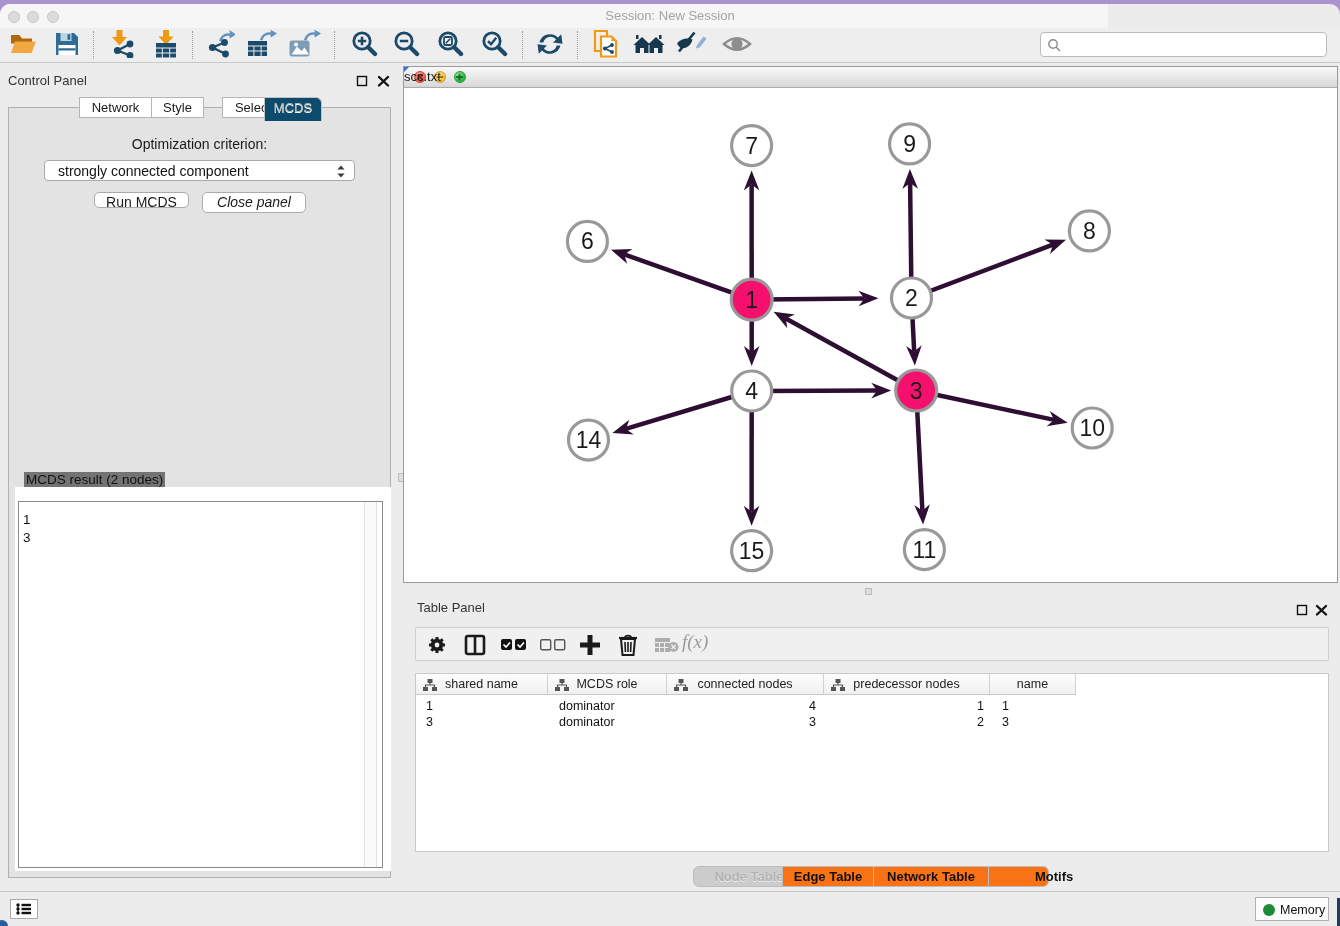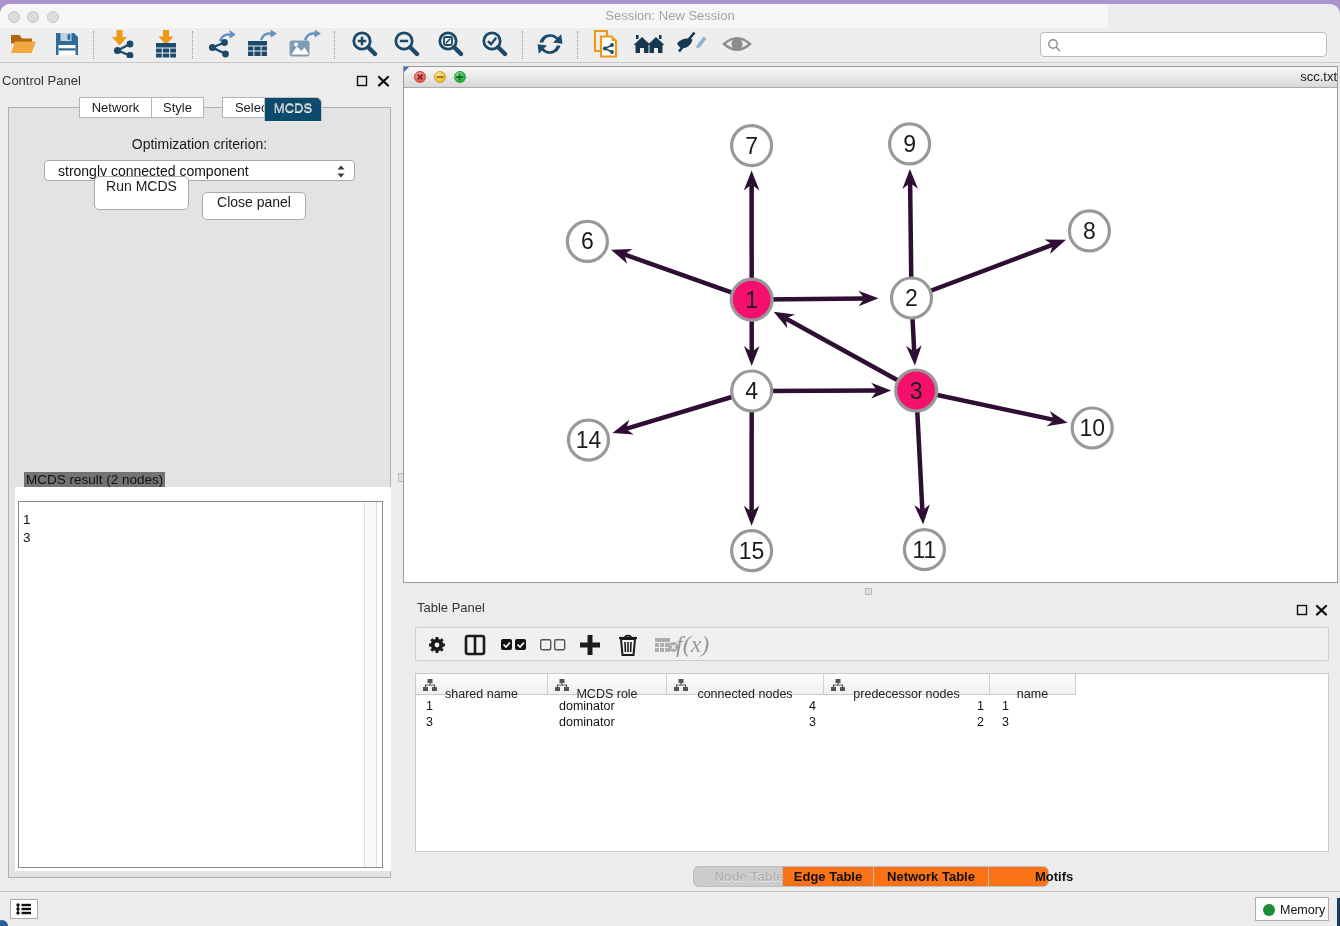--- a/index.html
+++ b/index.html
@@ -35,21 +35,21 @@
  background:linear-gradient(#f8f8f8,#d8d8d8);border-bottom:1px solid #ababab;}
 .tl2{position:absolute;top:4px;width:12px;height:12px;border-radius:50%;box-sizing:border-box;}
 
 #tblbar{position:absolute;left:415px;top:623px;width:914px;height:34px;
  background:#f0f0f0;border:1px solid #cfcfcf;border-radius:2px;box-sizing:border-box;}
 #tblarea{position:absolute;left:415px;top:669px;width:914px;height:179px;
  background:#fff;border:1px solid #c9c9c9;box-sizing:border-box;}
 .hcell{position:absolute;top:0;height:21px;box-sizing:border-box;
  background:linear-gradient(#fdfdfd,#f0f0f0);border-right:1px solid #d0d0d0;
  border-bottom:1px solid #c9c9c9;font-size:12.5px;color:#222;}
-.hlabel{position:absolute;top:3px;left:0;width:100%;text-align:center;margin-top:10px;}
+.hlabel{position:absolute;top:3px;left:0;width:100%;text-align:center;}
 .rcell{position:absolute;font-size:12.5px;color:#111;height:16px;}
 .btab{position:absolute;top:862px;height:21px;background:#f97316;box-sizing:border-box;
  border:1px solid #bdbdbd;font-size:13px;font-weight:bold;color:#111;
  text-align:center;line-height:19px;}
 </style>
 </head>
 <body>
 <div id="win">
  <div id="titlebar">
   <div class="tl" style="left:8px;"></div>
@@ -200,61 +200,61 @@
   </svg>
   <div id="search">
    <svg style="position:absolute;left:5px;top:4px;" width="16" height="16" viewBox="0 0 16 16">
     <circle cx="7" cy="7" r="4.2" fill="none" stroke="#8b8b8b" stroke-width="1.4"></circle>
     <line x1="10" y1="10" x2="14" y2="14" stroke="#8b8b8b" stroke-width="1.4"></line>
    </svg>
   </div>
  </div>
 
  <div id="leftpanel">
-  <div class="abs" id="cpanel-head" style="left:2px;top:69px;">Control Panel</div>
+  <div class="abs" id="cpanel-head" style="left:8px;top:69px;">Control Panel</div>
   <svg class="abs" style="left:356px;top:71px;" width="36" height="13" viewBox="0 0 36 13">
    <rect x="1.5" y="1.5" width="9" height="9" fill="none" stroke="#111" stroke-width="1.4"></rect>
    <path d="M23 2 L32 10.5 M32 2 L23 10.5" stroke="#111" stroke-width="2.4" stroke-linecap="round"></path>
   </svg>
   <div class="cptab" style="left:79px;width:73px;">Network</div>
   <div class="cptab" style="left:151px;width:53px;">Style</div>
   <div class="cptab" style="left:203px;width:62px;margin-left:19px;">Select</div>
   <div class="cptab" style="left:264px;width:58px;background:#0c4a6e;border-color:#c2c2c2;border-bottom:none;color:#b9b9b9;text-shadow:0 1px 0 #fff;border-radius:0 6px 0 0;height:24px;">MCDS</div>
   <div id="cpcontent"></div>
   <div class="abs" style="left:8px;top:132px;width:383px;text-align:center;font-size:14px;color:#1a1a1a;z-index:4;">Optimization criterion:</div>
   <div class="abs" style="left:44px;top:156px;width:311px;height:21px;background:#fff;border:1px solid #a9a9a9;border-radius:4px;box-sizing:border-box;z-index:4;">
    <div style="position:absolute;left:13px;top:2px;font-size:14px;color:#111;">strongly connected component</div>
    <svg style="position:absolute;right:8px;top:3.5px;" width="10" height="13" viewBox="0 0 10 13">
     <path d="M5 0.5 L8.6 4.6 H1.4 z" fill="#3c3c3c"></path>
           <path d="M5 12.5 L8.6 8.4 H1.4 z" fill="#3c3c3c"></path>
    </svg>
   </div>
-  <div class="btn" style="left:94px;top:172px;width:95px;height:34px;line-height:18px;z-index:4;">Run MCDS</div>
-  <div class="btn" style="left:202px;top:188px;width:104px;height:28px;line-height:18px;z-index:4;">Close panel</div>
+  <div class="btn" style="left:94px;top:188px;width:95px;height:16px;line-height:18px;z-index:4;">Run MCDS</div>
+  <div class="btn" style="left:202px;top:188px;width:104px;height:21px;line-height:18px;z-index:4;font-style:italic;">Close panel</div>
 
   <div class="abs" style="left:15px;top:483px;width:376px;height:384px;background:#fff;z-index:4;"></div>
   <div class="abs" style="left:18px;top:497px;width:365px;height:367px;border:1px solid #8a8a8a;box-sizing:border-box;z-index:5;"></div>
   <div class="abs" style="left:24px;top:468px;background:#737373;padding:0 2px;font-size:13.5px;color:#111;z-index:6;">MCDS result (2 nodes)</div>
   <div class="abs" style="left:23px;top:507px;font-size:13.5px;color:#111;line-height:17.5px;z-index:6;">1<br>3</div>
   <div class="abs" style="left:364px;top:498px;width:13px;height:365px;background:#fafafa;border-left:1px solid #e0e0e0;border-right:1px solid #e0e0e0;box-sizing:border-box;z-index:6;"></div>
 
   <div class="abs" style="left:398px;top:469px;width:6px;height:9px;background:#e0e0e0;border:1px solid #bbb;box-sizing:border-box;"></div>
  </div>
  <div id="netwin">
   <div id="nettitle">
    <div class="tl2" style="left:10px;background:radial-gradient(circle at 35% 30%,#f7a9a5,#ee6b5e 55%,#e2463c);border:1px solid #ca4437;"></div>
    <div class="tl2" style="left:30px;background:radial-gradient(circle at 35% 30%,#ffe9a8,#f5c33b 55%,#eab02a);border:1px solid #cfa02a;"></div>
    <div class="tl2" style="left:49.5px;background:radial-gradient(circle at 35% 30%,#9fe8a5,#35bb4a 55%,#23a637);border:1px solid #2a9d3a;"></div>
    <svg class="abs" style="left:10px;top:4px;" width="52" height="12" viewBox="0 0 52 12">
     <path d="M3.5 3.5 L8.5 8.5 M8.5 3.5 L3.5 8.5" stroke="#8c2b22" stroke-width="1.8"></path>
     <line x1="22.7" y1="6" x2="29.3" y2="6" stroke="#9a7416" stroke-width="1.8"></line>
     <line x1="42.2" y1="6" x2="48.8" y2="6" stroke="#156b23" stroke-width="1.8"></line>
     <line x1="45.5" y1="2.7" x2="45.5" y2="9.3" stroke="#156b23" stroke-width="1.8"></line>
    </svg>
-   <div class="abs" style="left:0;top:2px;width:933px;text-align:right;font-size:13px;color:#1a1a1a;">scc.txt</div>
+   <div class="abs" style="left:0;top:2px;width:933px;text-align:left;font-size:13px;color:#1a1a1a;">scc.txt</div>
   </div>
   <svg class="abs" style="left:0;top:0;" width="5" height="5" viewBox="0 0 5 5">
         <path d="M0 0 h5 l-5 5 z" fill="#3b6fd6"></path>
       </svg>
   <svg class="abs" style="left:0;top:20px;" width="933" height="497" viewBox="0 0 933 497">
    <g stroke="#2e0f33" stroke-width="4.5">
 <line x1="347.7" y1="212.6" x2="347.6" y2="97.6"></line>
 <line x1="347.7" y1="212.6" x2="220.2" y2="167.4"></line>
 <line x1="347.7" y1="212.6" x2="460.5" y2="211.5"></line>
 <line x1="347.7" y1="212.6" x2="347.7" y2="265.0"></line>
@@ -366,21 +366,21 @@
    </svg>
 
    <svg class="abs" style="left:239px;top:10px;" width="24" height="14" viewBox="0 0 24 14">
     <g fill="#adadad">
      <path d="M0 0 h15 v4 h-15 z M0 5 h4 v4 h-4 z M5 5 h4 v4 h-4 z M10 5 h5 v4 h-5 z M0 10 h4 v4 h-4 z M5 10 h4 v4 h-4 z M10 10 h5 v4 h-5 z"></path>
      <circle cx="18.5" cy="9" r="5"></circle>
     </g>
     <path d="M16.5 7 l4 4 M20.5 7 l-4 4" stroke="#f0f0f0" stroke-width="1.4"></path>
    </svg>
 
-   <div class="abs" style="left:260px;top:3px;font-family:'Liberation Serif',serif;font-style:italic;font-size:24px;color:#9a9a9a;">f(x)</div>
+   <div class="abs" style="left:266px;top:3px;font-family:'Liberation Serif',serif;font-style:italic;font-size:19px;color:#9a9a9a;">f(x)</div>
   </div>
   <div id="tblarea">
    <div class="hcell" style="left:0px;width:132px;">
           <svg class="abs" style="left:7px;top:5px;" width="14" height="12" viewBox="0 0 14 12">
             <g fill="#555">
               <rect x="4.5" y="0" width="5" height="4"></rect>
               <rect x="0" y="8" width="5" height="4"></rect>
               <rect x="9" y="8" width="5" height="4"></rect>
             </g>
             <path d="M7 4 v2 M2.5 8 v-2 h9 v2" fill="none" stroke="#555" stroke-width="1.2"></path>

